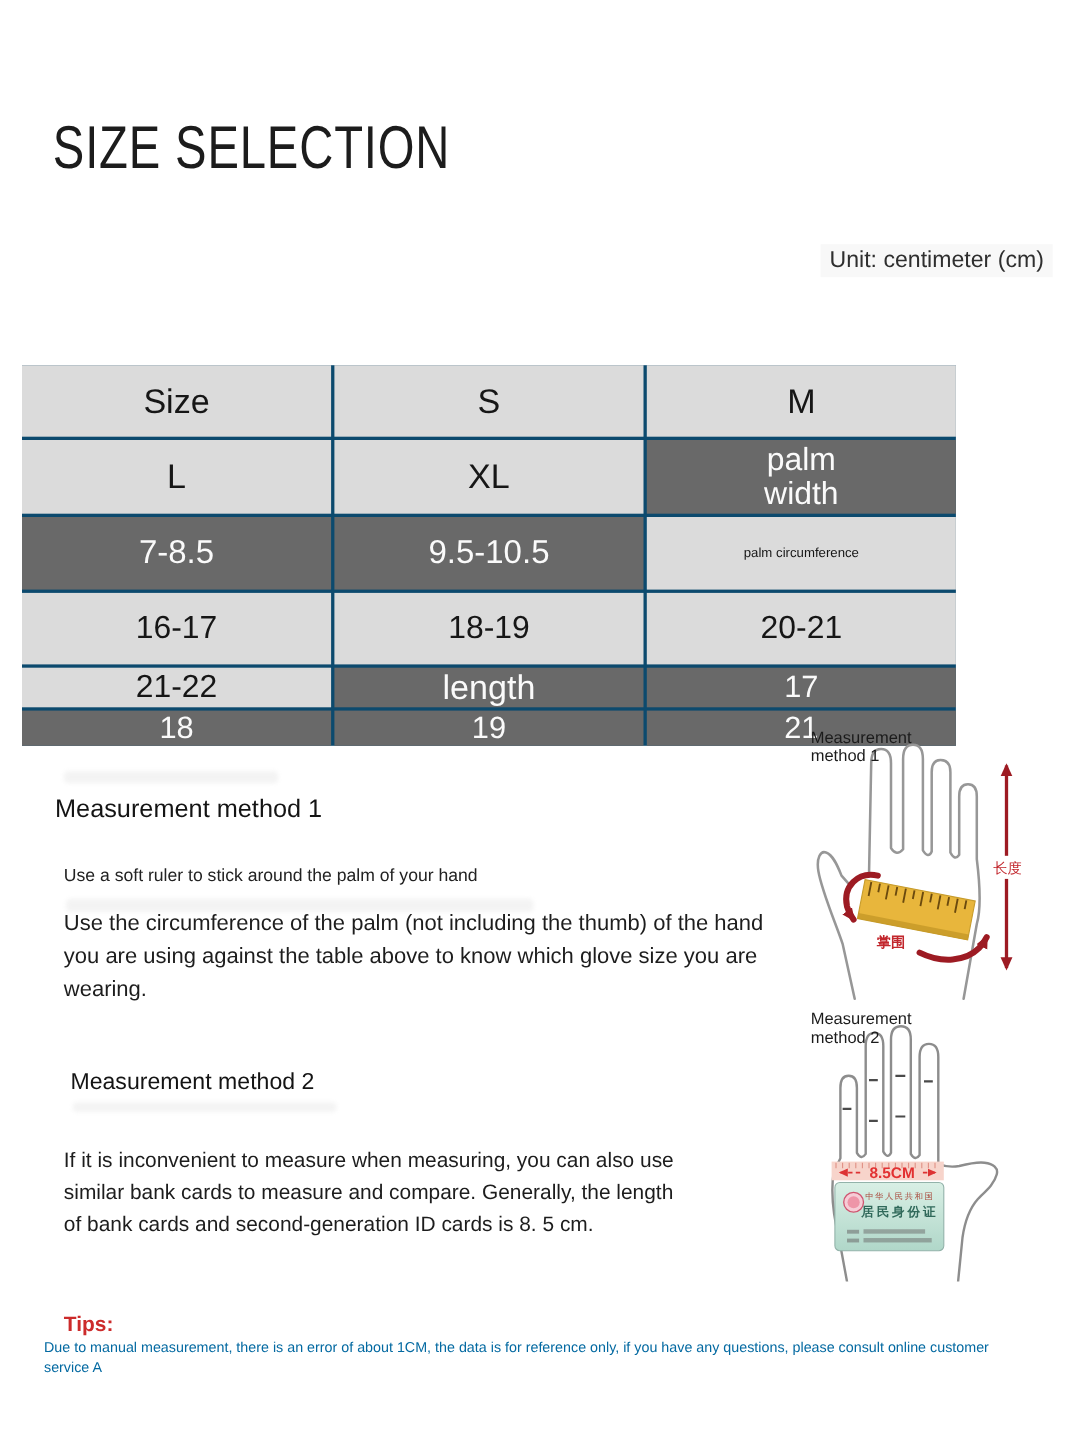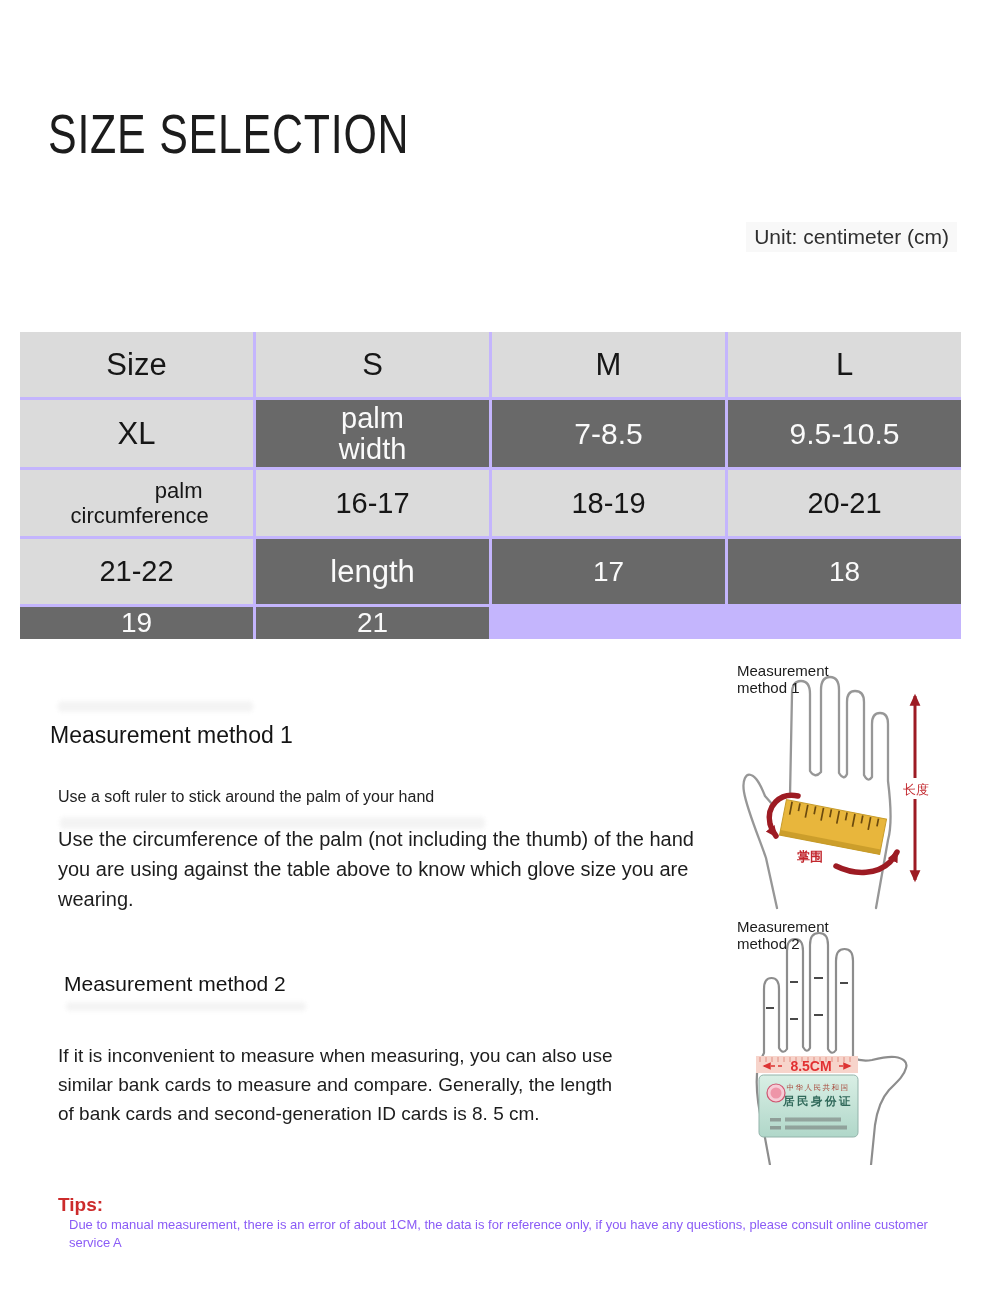--- a/index.html
+++ b/index.html
@@ -11,44 +11,44 @@
     font-size:55px; font-weight:200; color:#1c1c1c; letter-spacing:1px;
     transform:scaleX(0.78); transform-origin:left top; white-space:nowrap;
   }
   .unit-label {
     position:absolute; right:33px; top:222px;
     font-size:21px; color:#2f2f2f; background:#f8f8f8; padding:3px 8px;
   }
 
   
   .size-table {
-    position:absolute; left:20px; top:332px; width:941px;
-    display:grid; grid-template-columns:repeat(4,1fr);
-    grid-template-rows:65px 67px 66px 65px; gap:3px; background:#c4b5fd;
+    position:absolute; left:20px; top:332px; width:849px;
+    display:grid; grid-template-columns:repeat(3,1fr);
+    grid-template-rows:65px 67px 66px 65px; gap:3px; background:#0c4a6e;
   }
   .cell { display:flex; align-items:center; justify-content:center; text-align:center; }
   .cell.light { background:#dbdbdb; color:#161616; }
   .cell.dark  { background:#696969; color:#fafafa; }
   .cell.head  { font-size:31px; }
   .cell.val-lg { font-size:30px; }
   .cell.val-md { font-size:29px; }
   .cell.val-sm { font-size:28px; }
   .lbl-2line { font-size:29px; line-height:1.05; max-width:120px; }
-  .lbl-small { font-size:22px; line-height:1.15; max-width:132px; text-align:right; }
+  .lbl-small { font-size:12px; line-height:1.15; max-width:132px; text-align:center; }
   .lbl-big   { font-size:31px; }
 
   
   .m1-heading { position:absolute; left:50px; top:722px; font-size:23px; font-weight:500; color:#141414; }
   .m1-subline { position:absolute; left:58px; top:788px; font-size:16px; color:#222; }
   .m1-para    { position:absolute; left:58px; top:824px; width:655px; font-size:20px; line-height:30px; color:#1d1d1d; }
   .m2-heading { position:absolute; left:64px; top:972px; font-size:21px; font-weight:500; color:#141414; }
   .m2-para    { position:absolute; left:58px; top:1041px; width:565px; font-size:19px; line-height:29px; color:#1d1d1d; }
 
   .tips-heading { position:absolute; left:58px; top:1194px; font-size:19px; font-weight:bold; color:#cc2b2b; }
-  .tips-body    { position:absolute; left:69px; top:1216px; width:870px; font-size:13px; line-height:1.35; color:#8b5cf6; }
+  .tips-body    { position:absolute; left:40px; top:1216px; width:870px; font-size:13px; line-height:1.35; color:#0369a1; }
 
   
   .figure { position:absolute; }
   .fig1 { left:700px; top:650px; width:290px; height:260px; }
   .fig2 { left:700px; top:915px; width:290px; height:250px; }
   .fig-label {
     position:absolute; left:37px; top:13px; font-size:15px; font-weight:500;
     color:#1b1b1b; line-height:1.1; white-space:pre-line; z-index:2;
   }
   .fig2 .fig-label { top:4px; }

